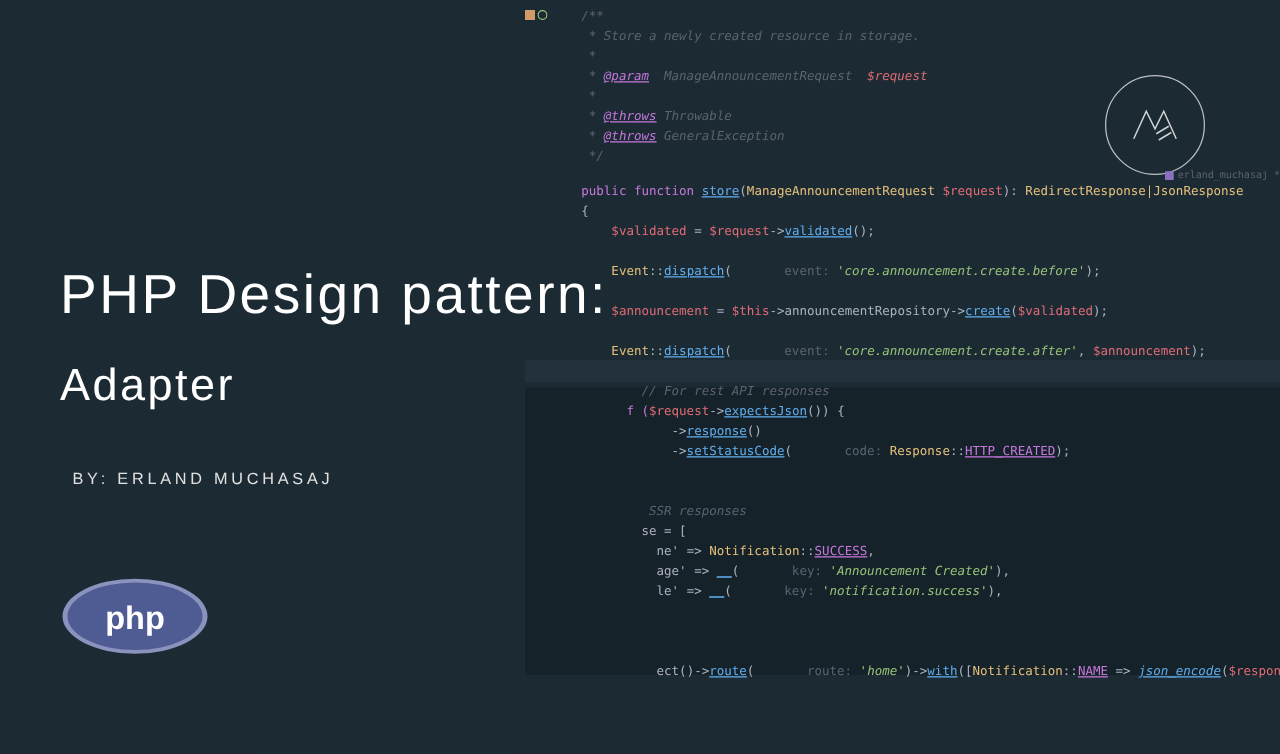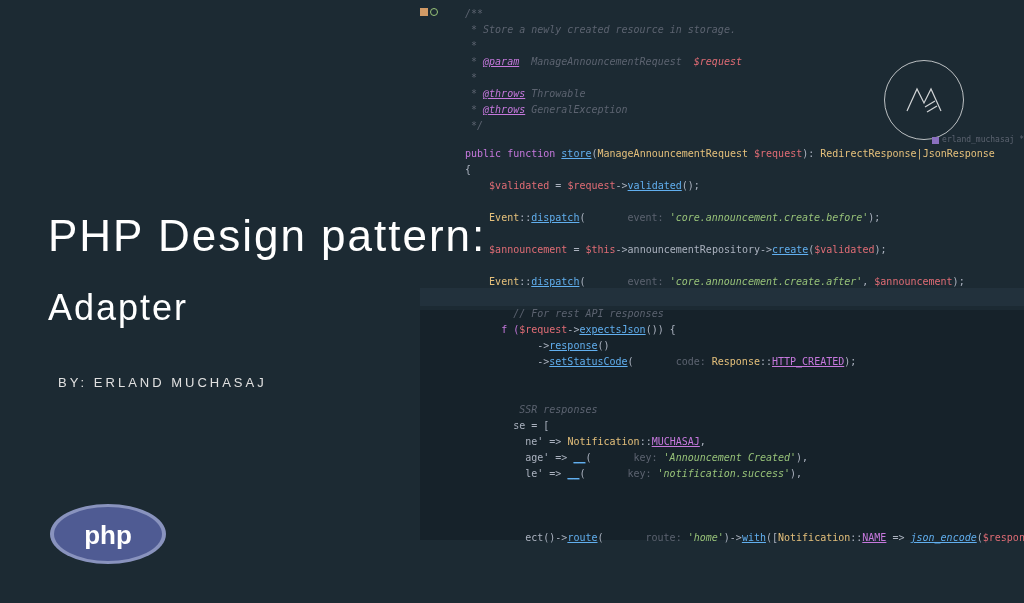--- a/index.html
+++ b/index.html
@@ -36,21 +36,21 @@
       top: 375px;
       color: #e0e0e0;
       font-size: 13px;
       letter-spacing: 3px;
       font-weight: 300;
       margin-left: 10px;
     }
     .php-logo {
       position: absolute;
       left: 48px;
-      top: 502px;
+      top: 461px;
     }
     .monogram {
       position: absolute;
       right: 60px;
       top: 60px;
       width: 80px;
       height: 80px;
       border: 1px solid rgba(255,255,255,0.7);
       border-radius: 50%;
       display: flex;
@@ -197,21 +197,21 @@
     <div class="line"><span class="c-default">    </span><span class="c-class">Event</span><span class="c-punct">::</span><span class="c-func">dispatch</span><span class="c-punct">(</span><span class="c-hint"> event: </span><span class="c-string">'core.announcement.create.after'</span><span class="c-punct">, </span><span class="c-var">$announcement</span><span class="c-punct">);</span></div>
     <div class="line"></div>
     <div class="line"><span class="c-default">        </span><span class="c-comment">// For rest API responses</span></div>
     <div class="line"><span class="c-default">      </span><span class="c-keyword">f (</span><span class="c-var">$request</span><span class="c-punct">-&gt;</span><span class="c-func">expectsJson</span><span class="c-punct">()</span><span class="c-punct">) {</span></div>
     <div class="line"><span class="c-default">            </span><span class="c-punct">-&gt;</span><span class="c-func">response</span><span class="c-punct">()</span></div>
     <div class="line"><span class="c-default">            </span><span class="c-punct">-&gt;</span><span class="c-func">setStatusCode</span><span class="c-punct">(</span><span class="c-hint"> code: </span><span class="c-class">Response</span><span class="c-punct">::</span><span class="c-static">HTTP_CREATED</span><span class="c-punct">);</span></div>
     <div class="line"></div>
     <div class="line"></div>
     <div class="line"><span class="c-default">        </span><span class="c-comment"> SSR responses</span></div>
     <div class="line"><span class="c-default">        </span><span class="c-default">se = [</span></div>
-    <div class="line"><span class="c-default">          </span><span class="c-default">ne' =&gt; </span><span class="c-class">Notification</span><span class="c-punct">::</span><span class="c-static">MUCHASAJ</span><span class="c-punct">,</span></div>
+    <div class="line"><span class="c-default">          </span><span class="c-default">ne' =&gt; </span><span class="c-class">Notification</span><span class="c-punct">::</span><span class="c-static">SUCCESS</span><span class="c-punct">,</span></div>
     <div class="line"><span class="c-default">          </span><span class="c-default">age' =&gt; </span><span class="c-func">__</span><span class="c-punct">(</span><span class="c-hint"> key: </span><span class="c-string">'Announcement Created'</span><span class="c-punct">),</span></div>
     <div class="line"><span class="c-default">          </span><span class="c-default">le' =&gt; </span><span class="c-func">__</span><span class="c-punct">(</span><span class="c-hint"> key: </span><span class="c-string">'notification.success'</span><span class="c-punct">),</span></div>
     <div class="line"></div>
     <div class="line"></div>
     <div class="line"></div>
     <div class="line"><span class="c-default">          </span><span class="c-default">ect()-&gt;</span><span class="c-func">route</span><span class="c-punct">(</span><span class="c-hint"> route: </span><span class="c-string">'home'</span><span class="c-punct">)-&gt;</span><span class="c-func">with</span><span class="c-punct">([</span><span class="c-class">Notification</span><span class="c-punct">::</span><span class="c-static">NAME</span><span class="c-punct"> =&gt; </span><span class="c-func" style="font-style:italic">json_encode</span><span class="c-punct">(</span><span class="c-var">$response</span><span class="c-punct">)]);</span></div>
   </div>
 </div>
 
 </body></html>

